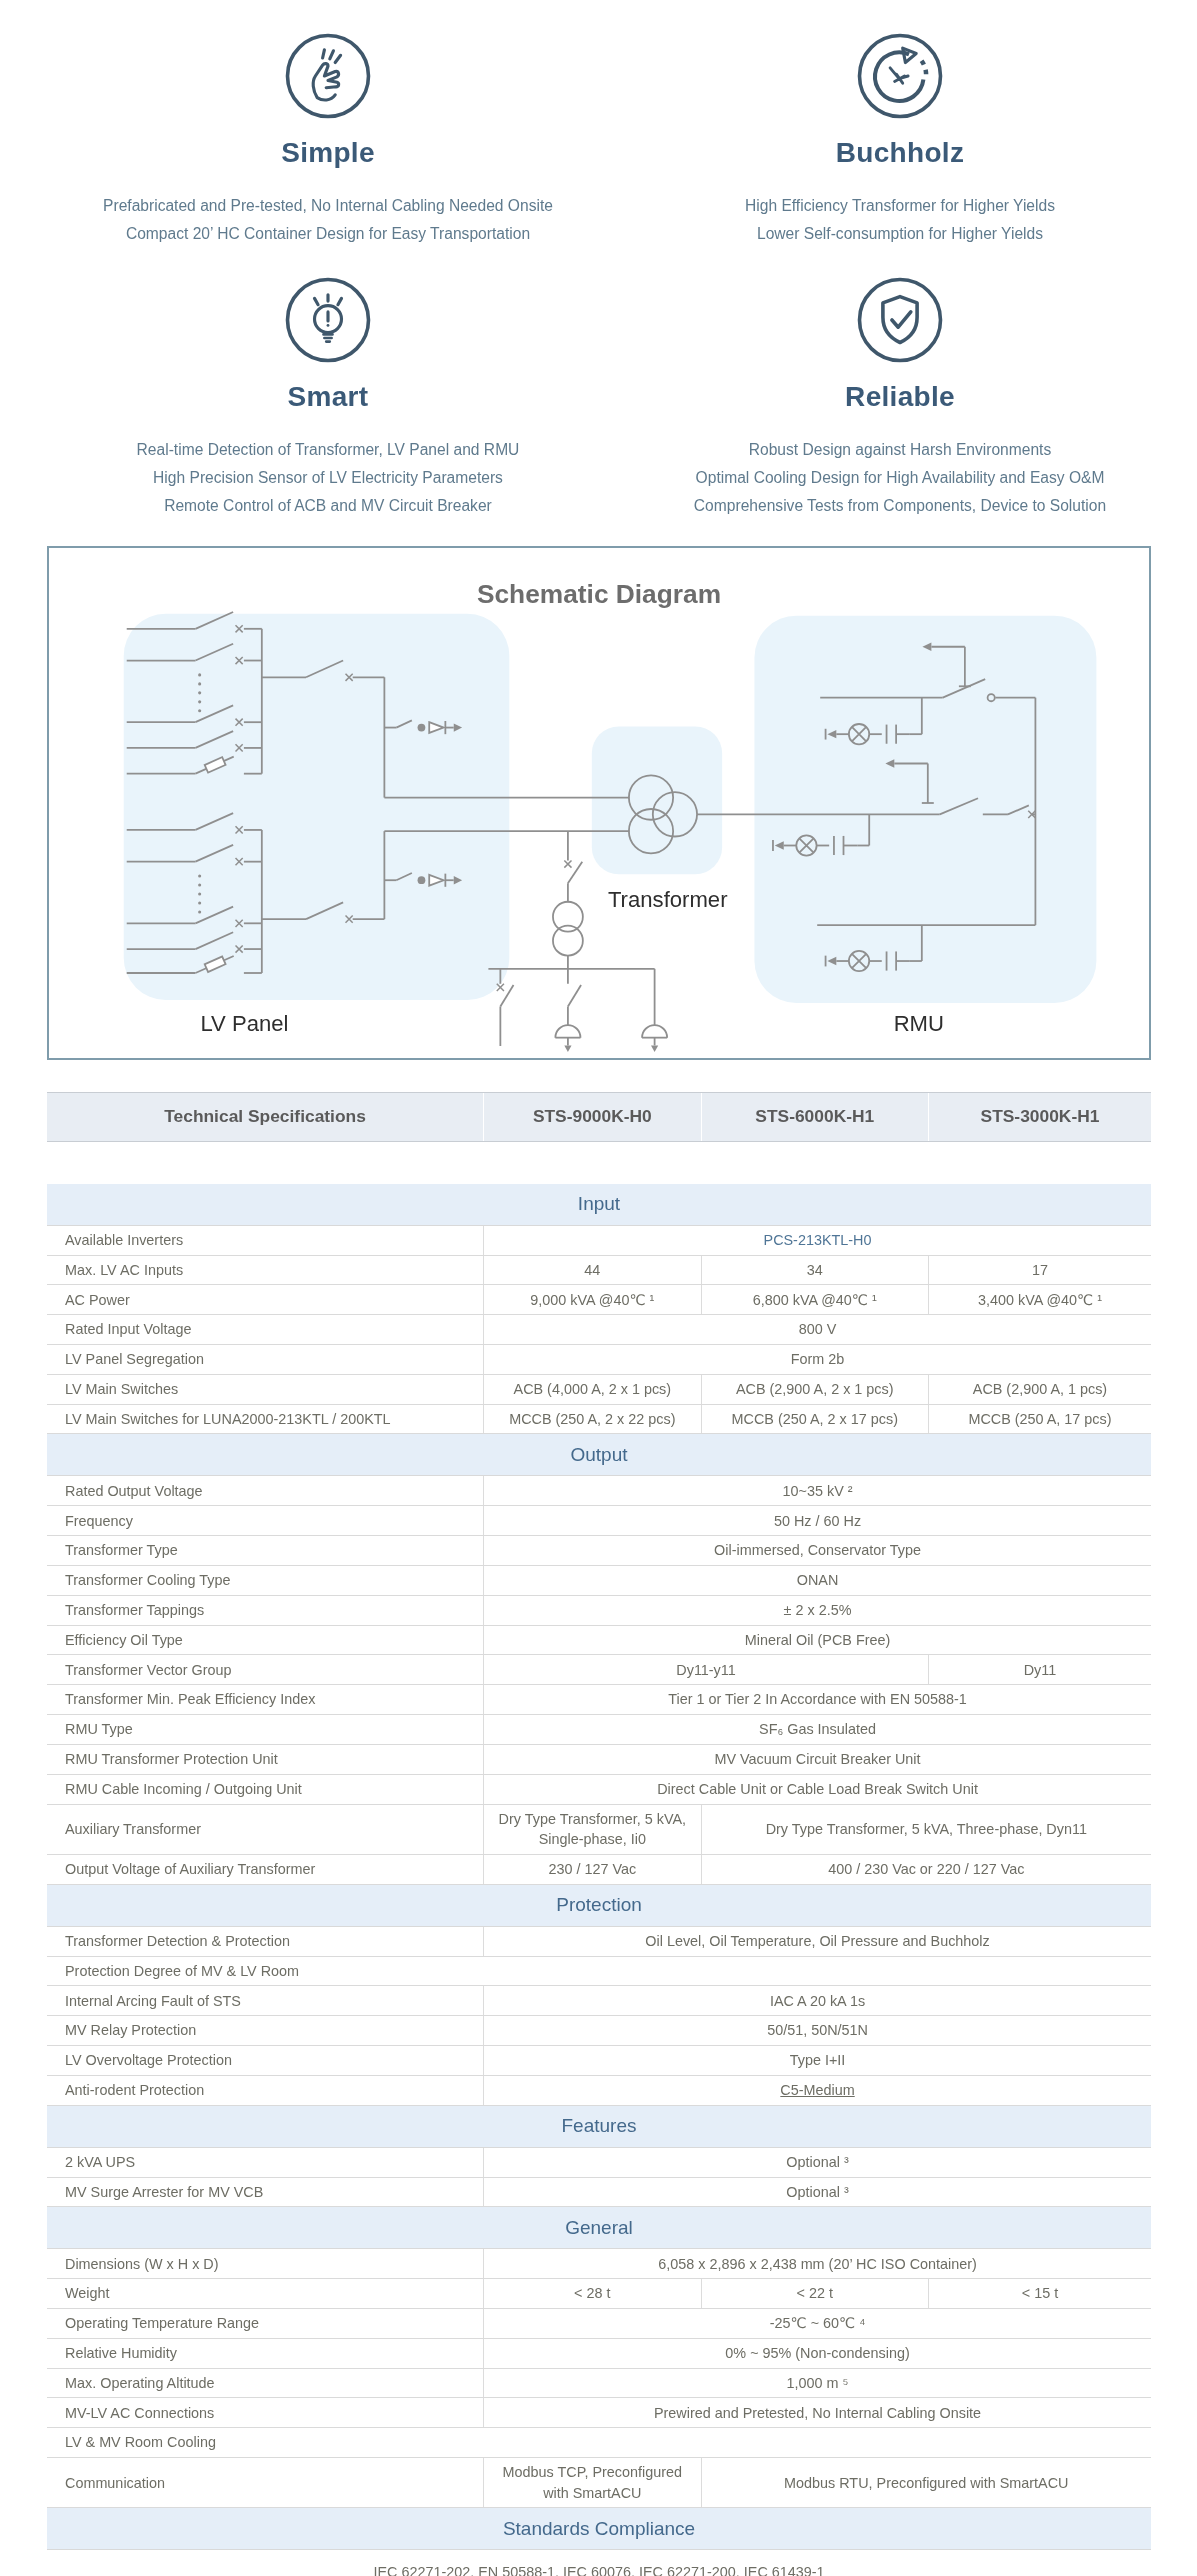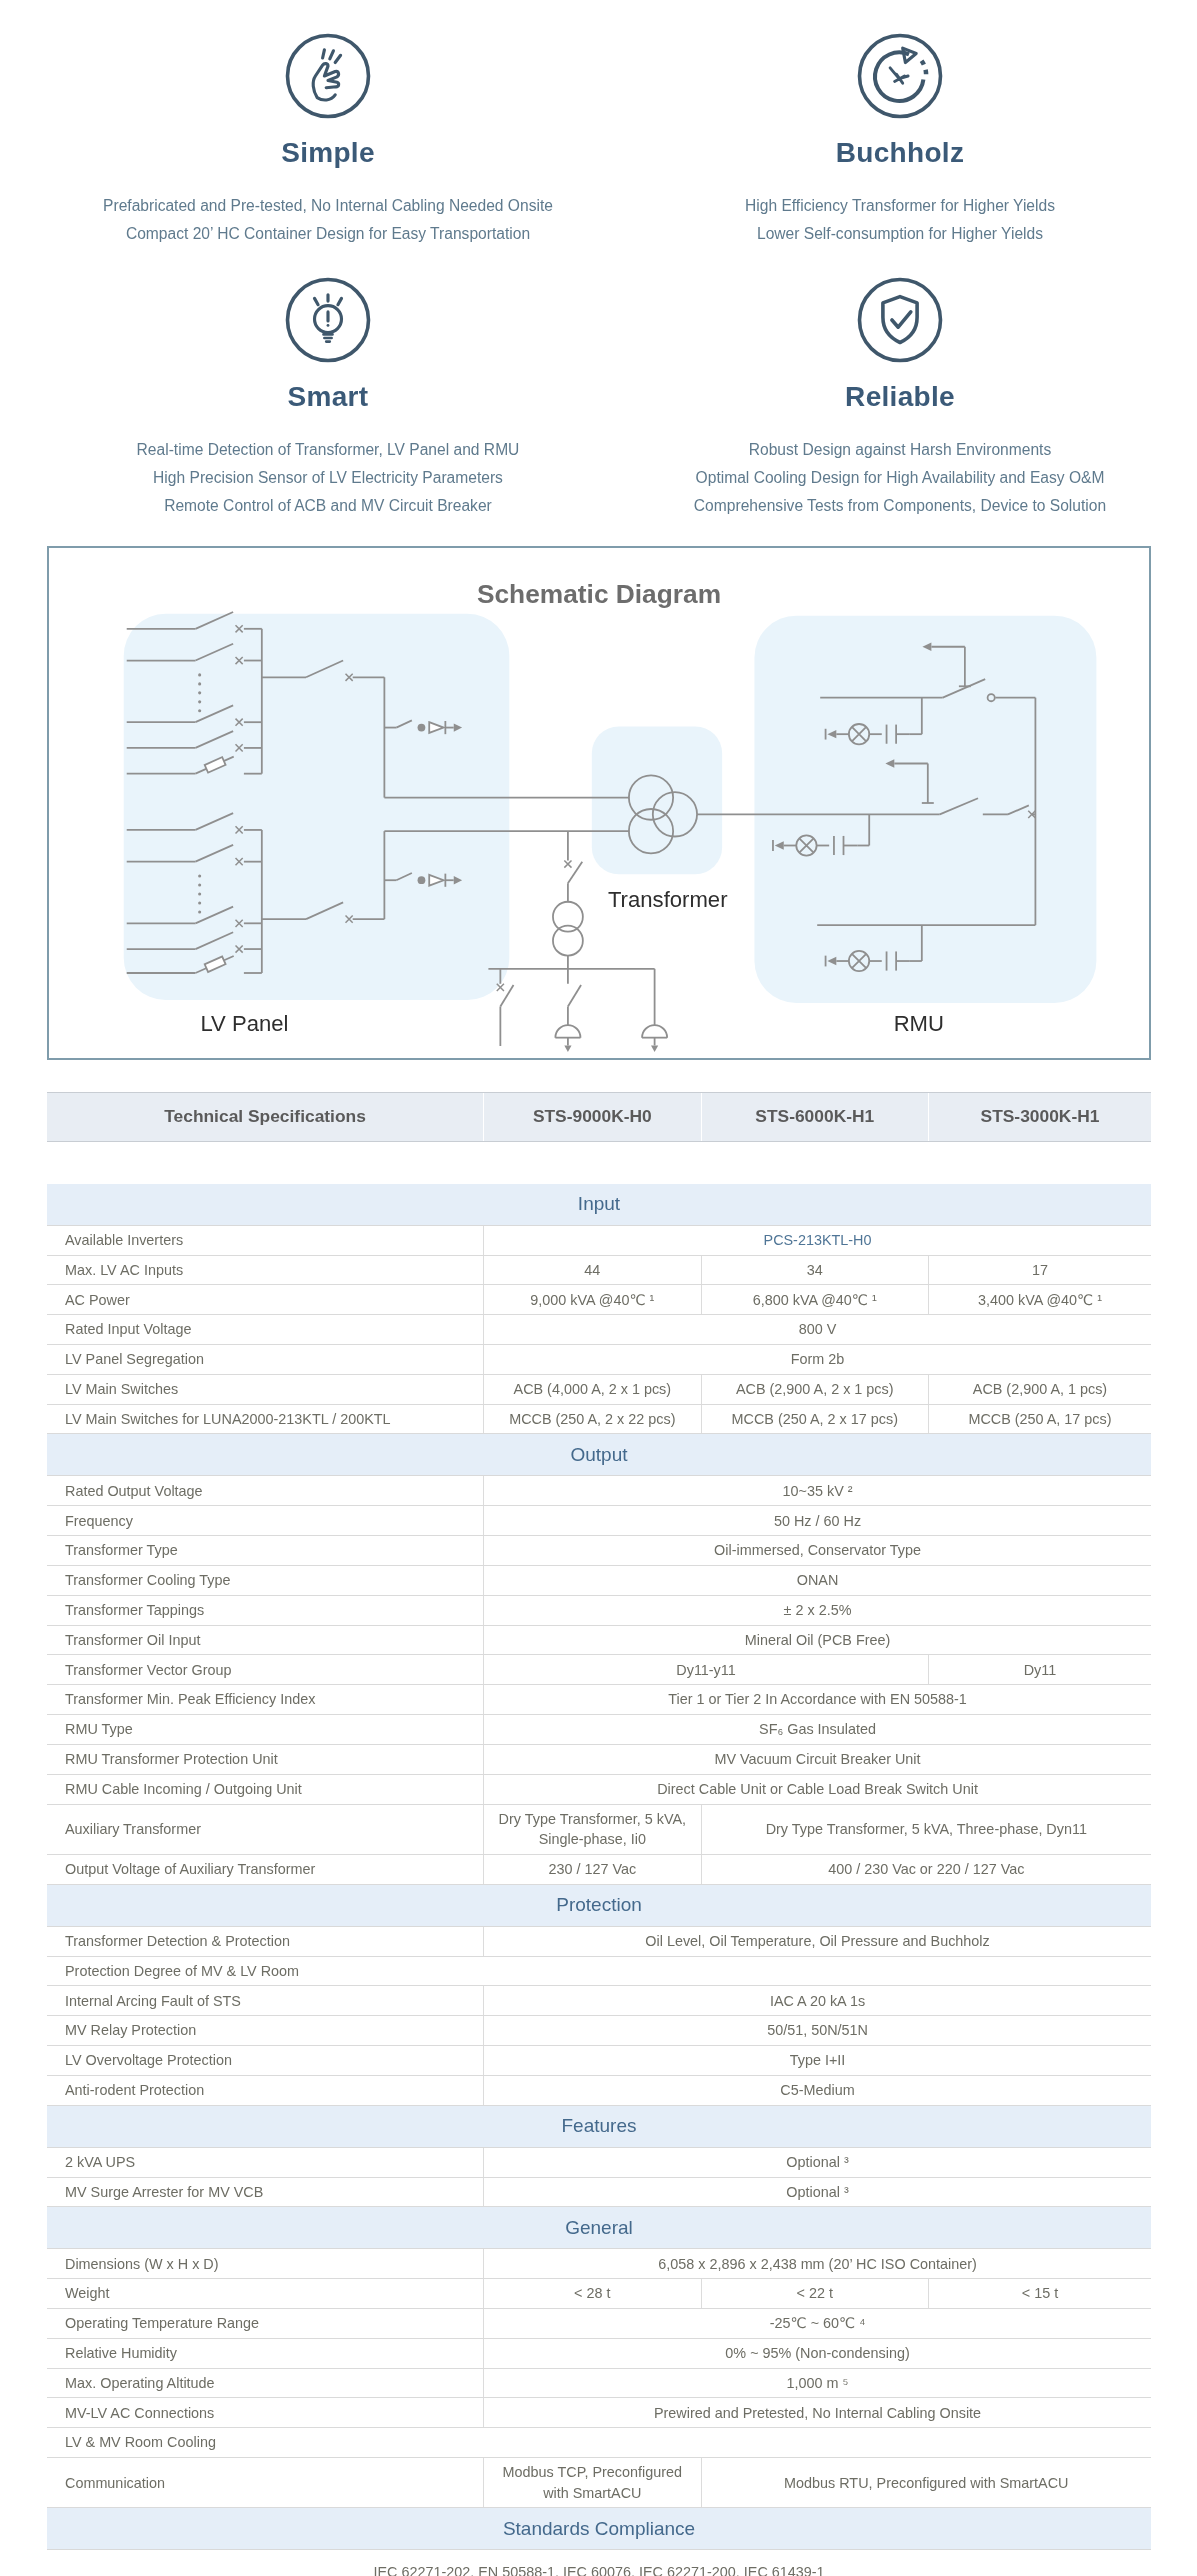--- a/index.html
+++ b/index.html
@@ -322,21 +322,21 @@
         </div>
         <div class="spec-row">
           <div class="cell label" style="width: 39.5%;">Transformer Cooling Type</div>
           <div class="cell val" style="width: 60.5%;">ONAN</div>
         </div>
         <div class="spec-row">
           <div class="cell label" style="width: 39.5%;">Transformer Tappings</div>
           <div class="cell val" style="width: 60.5%;">± 2 x 2.5%</div>
         </div>
         <div class="spec-row">
-          <div class="cell label" style="width: 39.5%;">Transformer Oil Input</div>
+          <div class="cell label" style="width: 39.5%;">Efficiency Oil Type</div>
           <div class="cell val" style="width: 60.5%;">Mineral Oil (PCB Free)</div>
         </div>
         <div class="spec-row">
           <div class="cell label" style="width: 39.5%;">Transformer Vector Group</div>
           <div class="cell val" style="width: 40.3%;">Dy11-y11</div>
           <div class="cell val" style="width: 20.2%;">Dy11</div>
         </div>
         <div class="spec-row">
           <div class="cell label" style="width: 39.5%;">Transformer Min. Peak Efficiency Index</div>
           <div class="cell val" style="width: 60.5%;">Tier 1 or Tier 2 In Accordance with EN 50588-1</div>
@@ -378,21 +378,21 @@
         <div class="spec-row">
           <div class="cell label" style="width: 39.5%;">MV Relay Protection</div>
           <div class="cell val" style="width: 60.5%;">50/51, 50N/51N</div>
         </div>
         <div class="spec-row">
           <div class="cell label" style="width: 39.5%;">LV Overvoltage Protection</div>
           <div class="cell val" style="width: 60.5%;">Type I+II</div>
         </div>
         <div class="spec-row">
           <div class="cell label" style="width: 39.5%;">Anti-rodent Protection</div>
-          <div class="cell val" style="width: 60.5%;">C5-Medium</div>
+          <div class="cell val" style="width: 60.5%; text-decoration: underline;">C5-Medium</div>
         </div>
         <div class="section-bar">Features</div>
         <div class="spec-row">
           <div class="cell label" style="width: 39.5%;">2 kVA UPS</div>
           <div class="cell val" style="width: 60.5%;">Optional ³</div>
         </div>
         <div class="spec-row">
           <div class="cell label" style="width: 39.5%;">MV Surge Arrester for MV VCB</div>
           <div class="cell val" style="width: 60.5%;">Optional ³</div>
         </div>

